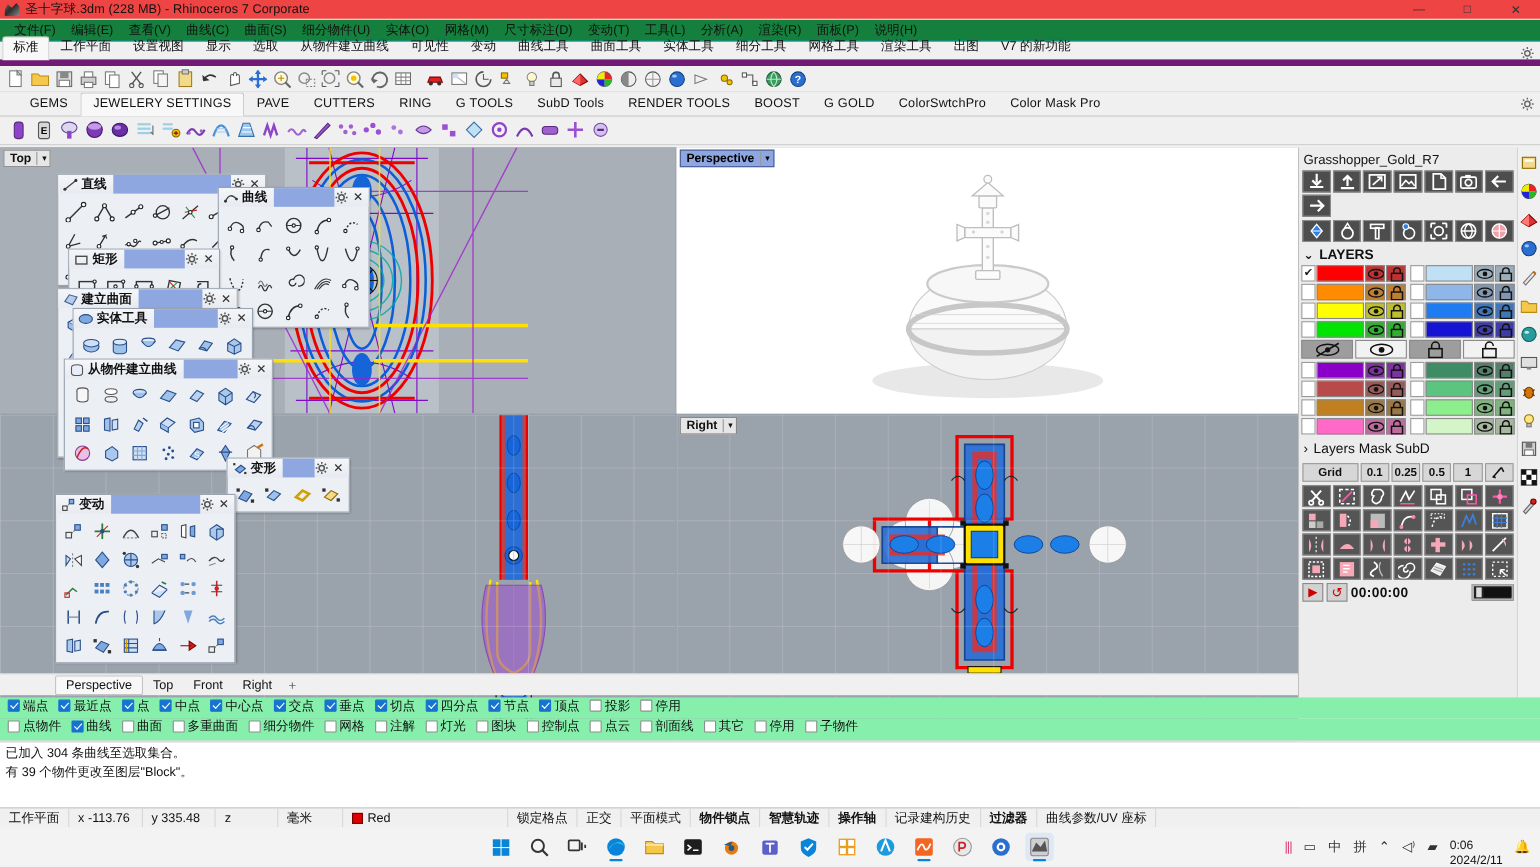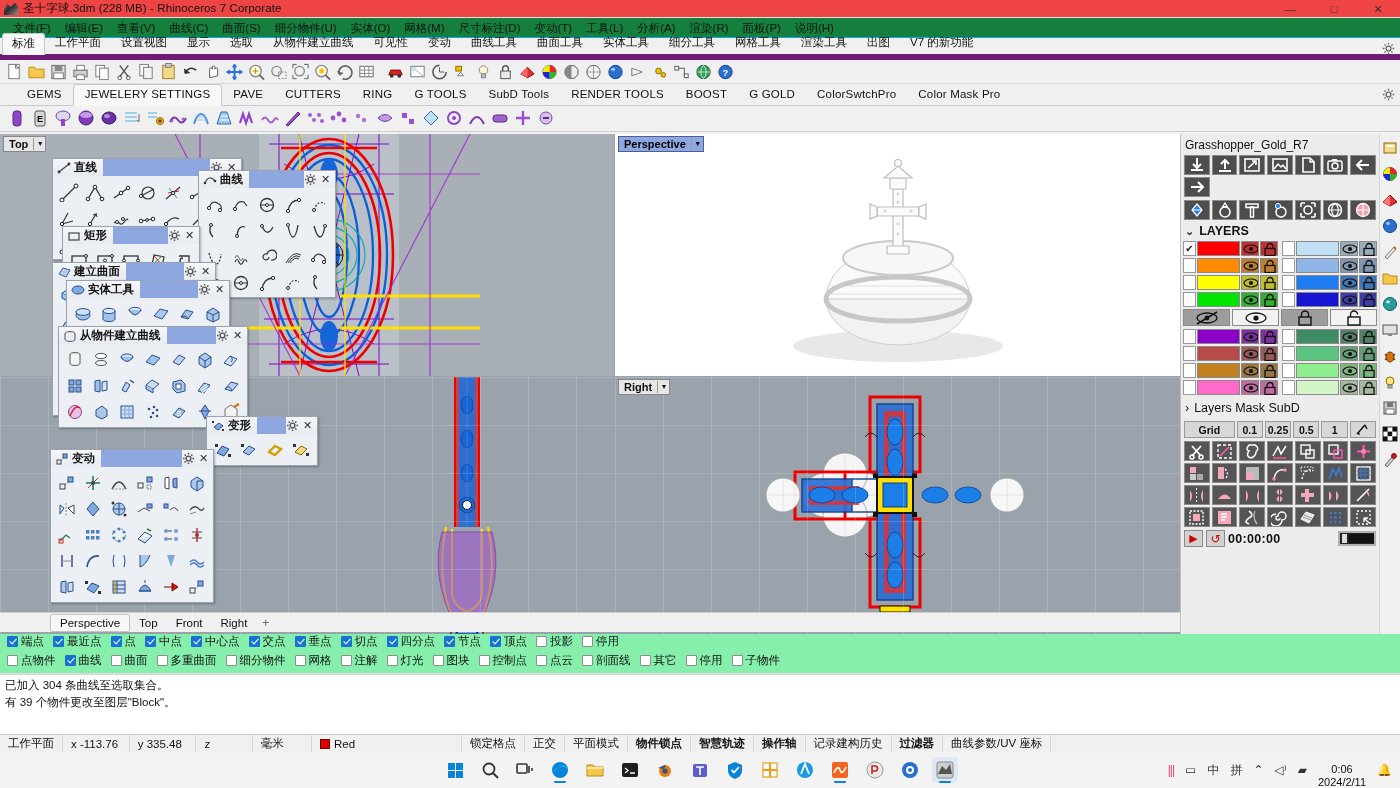--- a/index.html
+++ b/index.html
@@ -205,21 +205,21 @@
   
   .taskbar{ position:absolute; left:0; top:752px; width:1400px; height:36px;
      background:#f3f3f3; display:flex; align-items:center; }
   .tb-center{ position:absolute; left:50%; transform:translateX(-50%);
      display:flex; align-items:center; gap:9px; }
   .tbapp{ width:26px; height:26px; display:flex; align-items:center; justify-content:center;
      border-radius:4px; position:relative; }
   .tbapp.active{ background:#dfe9f5; }
   .tray{ position:absolute; right:8px; display:flex; align-items:center; gap:11px; }
   .tray-ic{ font-size:12px; color:#333; }
-  .clock{ font-size:11px; color:#111; text-align:center; line-height:13px;margin-top:12px; }
+  .clock{ font-size:11px; color:#111; text-align:left; line-height:13px;margin-top:12px; }
 </style>
 </head>
 <body>
 
 <div class="app">
 
   <div class="titlebar">
     <div class="tb-icon"></div>
     <div class="tb-title">圣十字球.3dm (228 MB) - Rhinoceros 7 Corporate</div>
     <div class="tb-win">

